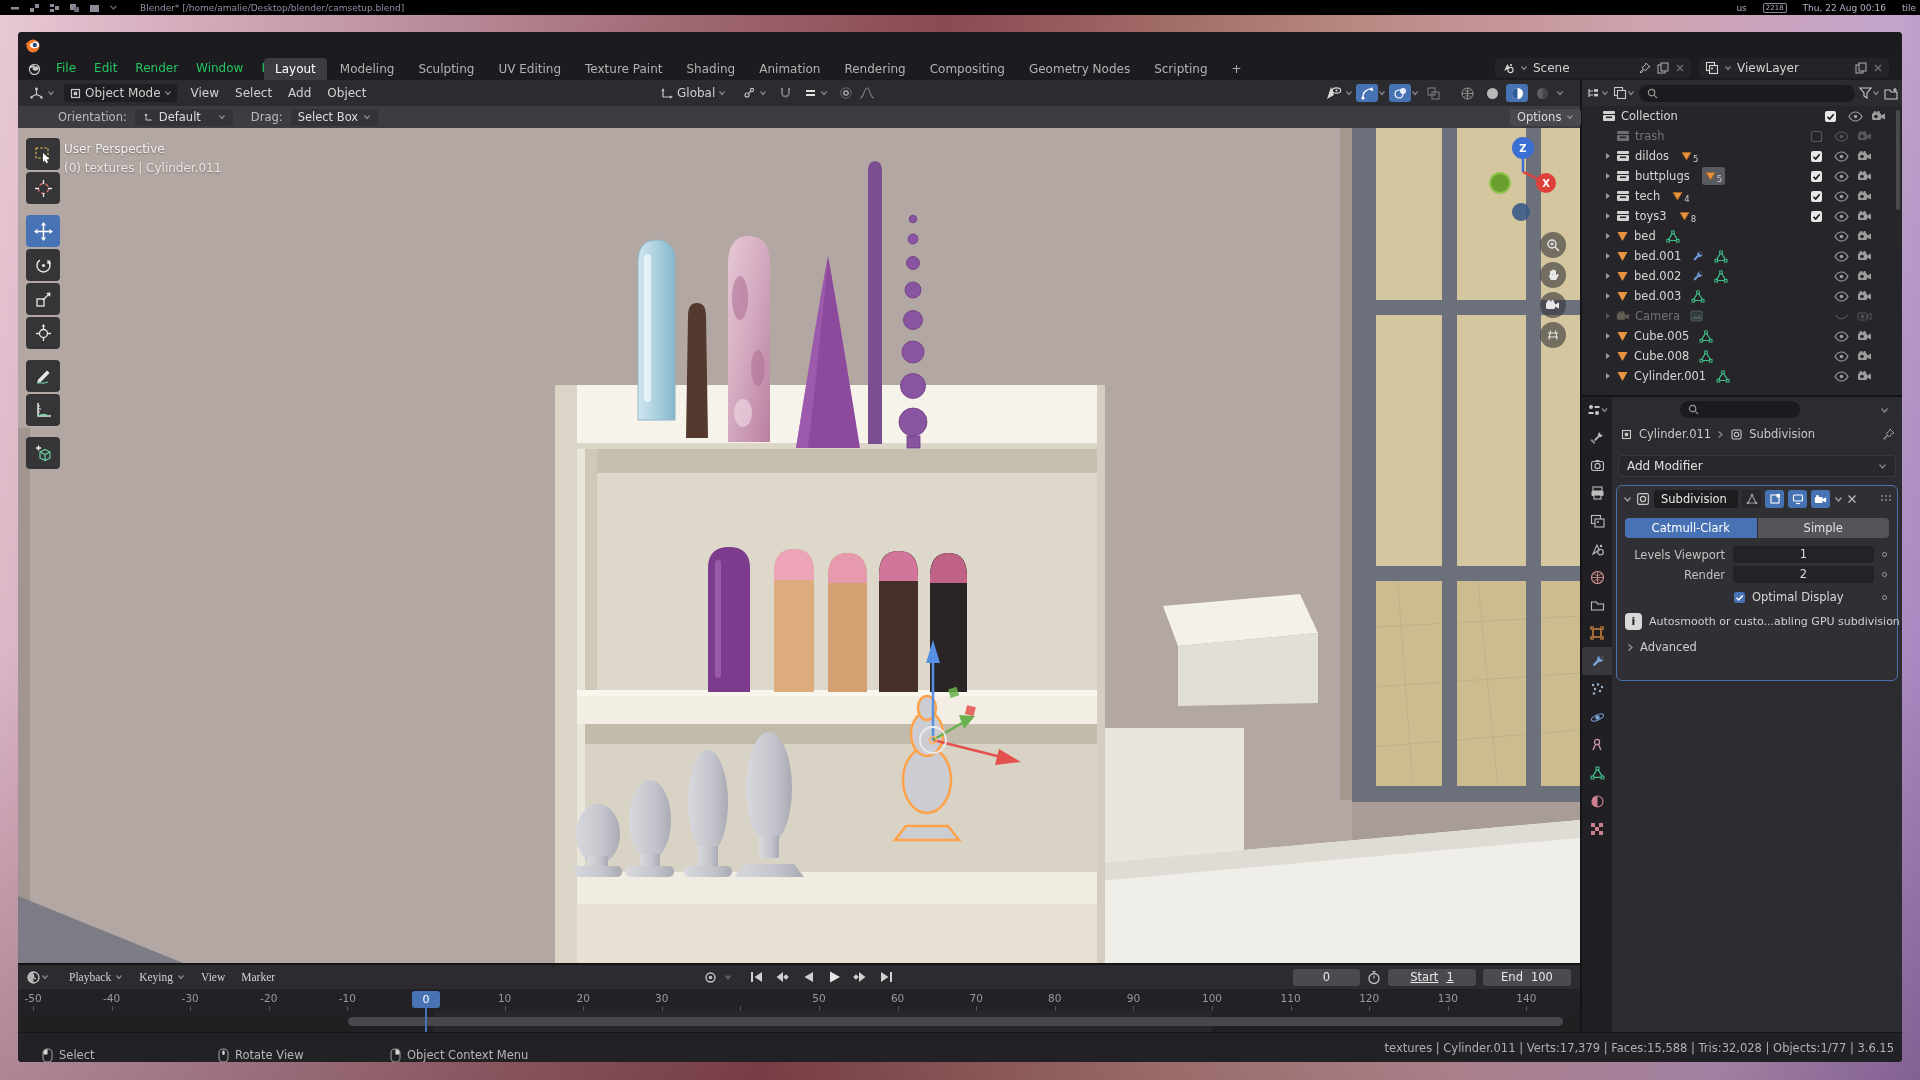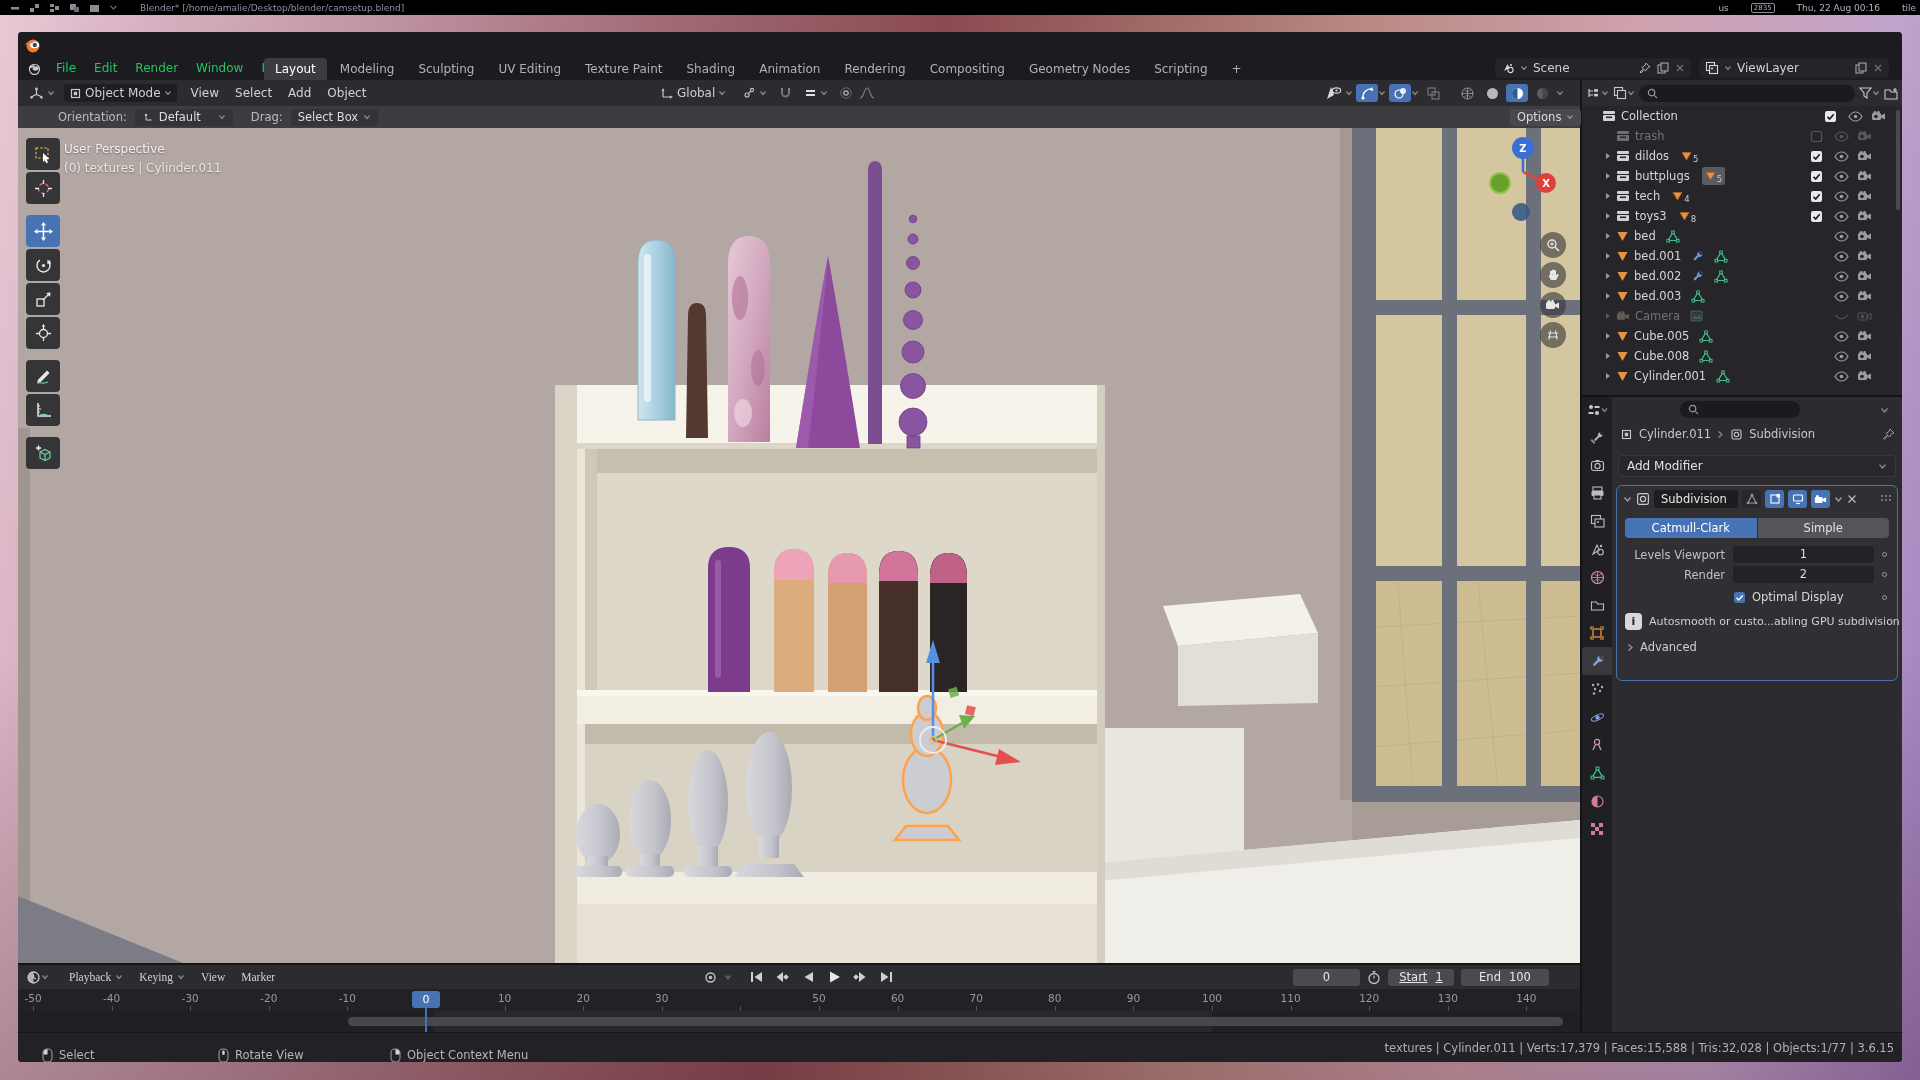--- a/index.html
+++ b/index.html
@@ -10,21 +10,21 @@
       linear-gradient(100deg,#e9c9d6 0%,#d8b2c2 7%,#c094a4 18%,#a06a74 32%,#8a4a52 45%,#a06a66 55%,#b98a84 65%,#cfa2ae 78%,#c2a4cc 90%,#9a79bb 100%);
   }
   .abs { position:absolute; }
   .flex { display:flex; align-items:center; }
   svg { display:block; }
 
   
   #sysbar { left:0; top:0; width:1920px; height:15px; background:#000000; color:#a79fb5; font-size:9px; display:flex; align-items:center; }
   #sysbar .wm-icons { display:flex; gap:9px; padding:0 10px; align-items:center; }
   #sysbar .title { color:#948da4; margin-left:12px; }
-  #sysbar .right { margin-left:auto; display:flex; gap:22px; align-items:center; padding-right:4px; color:#b5aec4; }
+  #sysbar .right { margin-left:auto; display:flex; gap:16px; align-items:center; padding-right:4px; color:#b5aec4; }
   .battery { border:1px solid #8f8a9e; border-radius:2px; font-size:7px; padding:0 2px; line-height:8px; color:#b5aec4; }
 
   
   #bwin { left:18px; top:32px; width:1884px; height:1030px; background:#141416; border-radius:4px; overflow:hidden; }
 
   
   #topbar { left:0; top:0; width:1884px; height:48px; background:#1c1c20; }
   #topbar .menu-item { padding:4px 9px; color:#22c55e; border-radius:3px; }
   .ws-tab { padding:4px 11px; color:#b2b2b2; border-radius:4px 4px 0 0; white-space:nowrap; }
   .ws-tab.active { background:#3c3c40; color:#ffffff; }
@@ -113,21 +113,21 @@
     <svg width="11" height="10">
         <rect x="1" y="2" width="9" height="7" fill="#8f8898"></rect>
       </svg>
     <svg width="9" height="9">
         <path d="M1.5 3l3 3 3-3" stroke="#6f6878" fill="none" stroke-width="1.2"></path>
       </svg>
   </div>
   <span class="title">Blender* [/home/amalie/Desktop/blender/camsetup.blend]</span>
   <div class="right">
     <span>us</span>
-    <span class="battery">2835</span>
+    <span class="battery">2218</span>
     <span>Thu, 22 Aug 00:16</span>
     <span>tile</span>
   </div>
 </div>
 
 <div id="bwin" class="abs">
 
   <div id="topbar" class="abs">
     <svg class="abs" style="left:5px;top:3px;" width="20" height="20" viewBox="0 0 20 20">
       <circle cx="10" cy="11" r="6.5" fill="#f5792a"></circle>
@@ -1591,21 +1591,21 @@
       </div>
 
       <div class="flex" style="position:absolute;left:1275px;gap:7px;">
         <div class="tl-field" style="width:67px;">
             <span>0</span>
           </div>
         <svg width="14" height="15" viewBox="0 0 14 15">
             <circle cx="7" cy="8.5" r="5" fill="none" stroke="#c0c0c0" stroke-width="1.3"></circle>
             <path d="M7 5.5v3M5.5 1.5h3M7 1.5v2" stroke="#c0c0c0" stroke-width="1.2" fill="none"></path>
           </svg>
-        <div class="tl-field" style="width:66px;text-decoration:underline;">
+        <div class="tl-field" style="width:88px;text-decoration:underline;">
           <span>Start</span>
             <span>1</span>
         </div>
         <div class="tl-field" style="width:88px;">
           <span>End</span>
             <span>100</span>
         </div>
       </div>
     </div>
 

